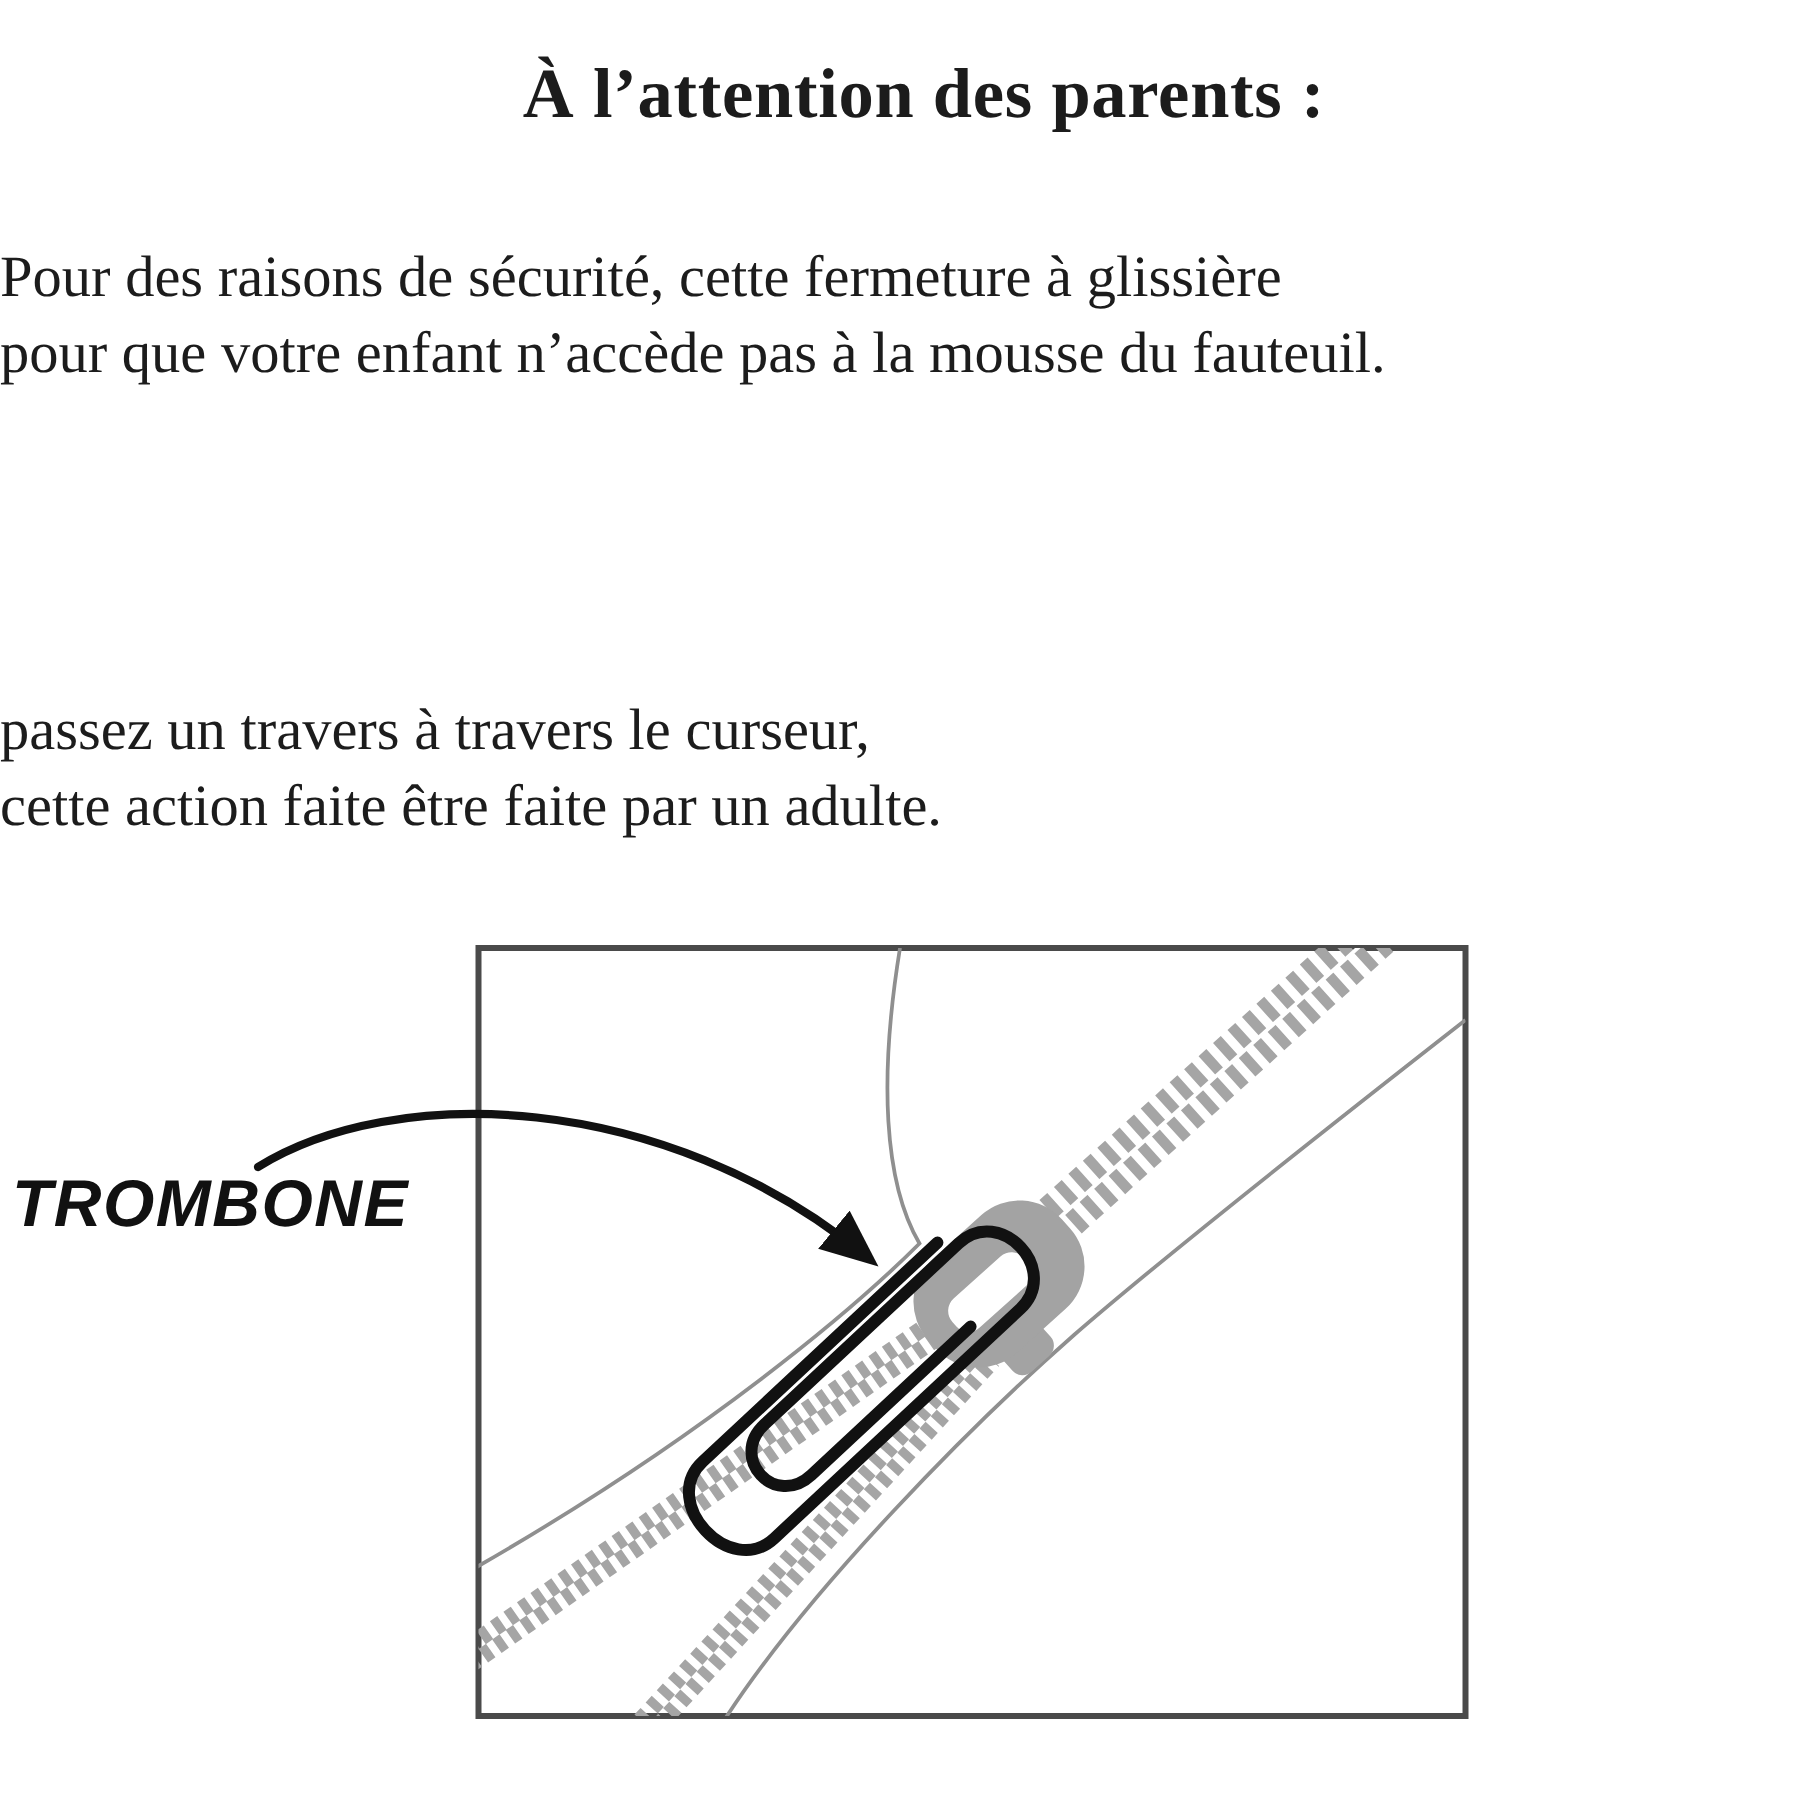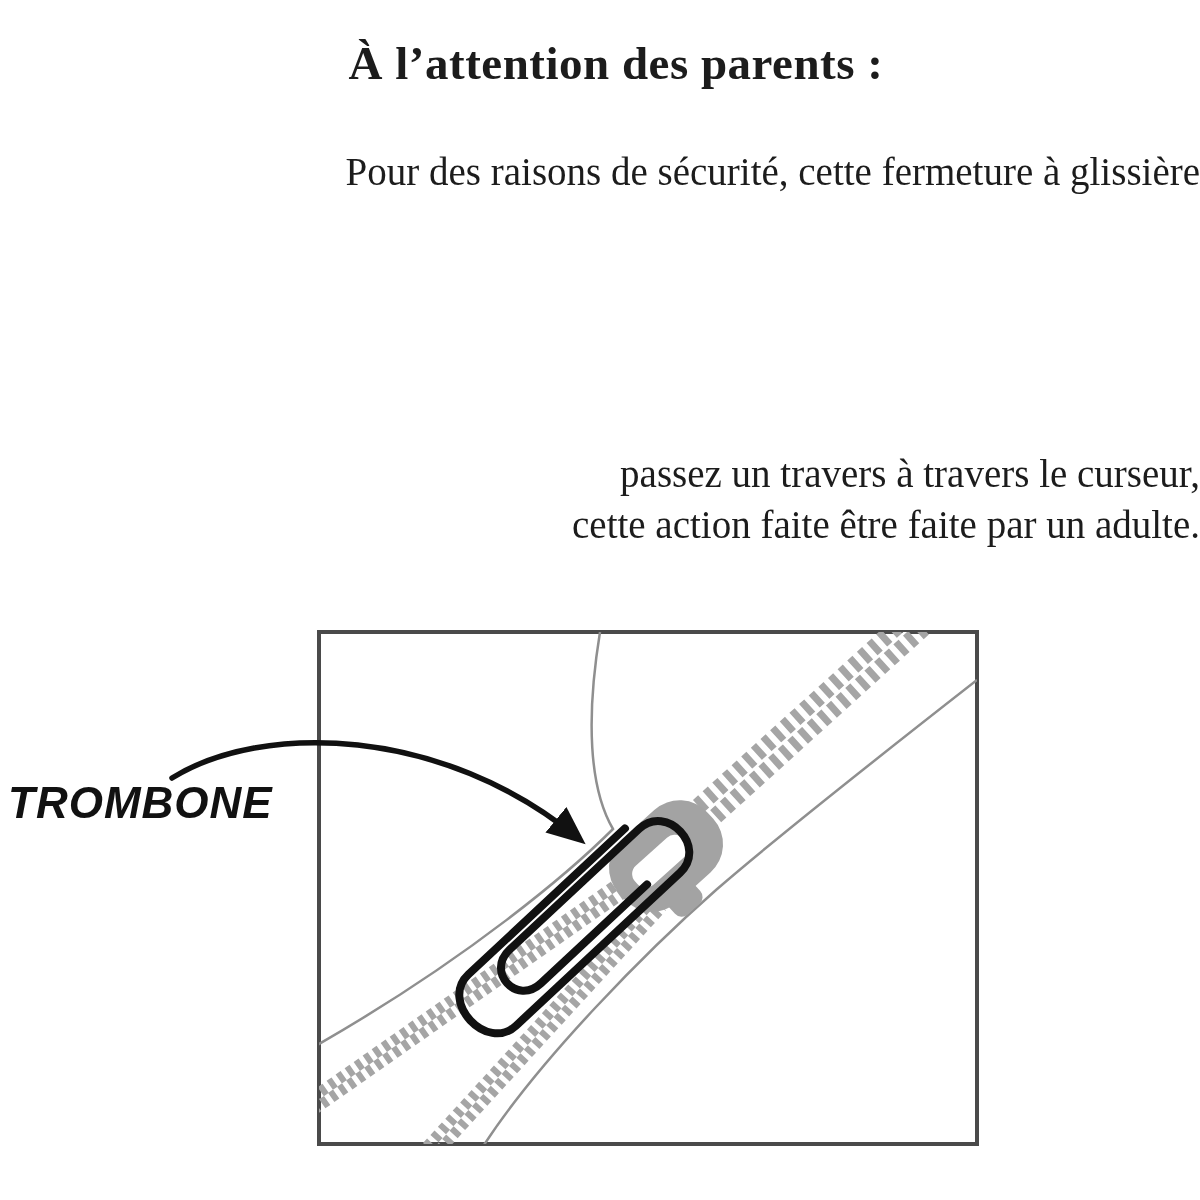--- a/index.html
+++ b/index.html
@@ -9,40 +9,41 @@
   html,body{margin:0;padding:0;}
   body{
     width:1200px;height:1200px;background:var(--paper);
     position:relative;overflow:hidden;
     font-family:"Liberation Serif", serif;color:var(--text);
   }
   .page-title{
     position:absolute;top:36px;left:0;width:1200px;
     text-align:center;font-size:47px;font-weight:700;letter-spacing:0.5px;margin-left:16px;
   }
-  .para{position:absolute;left:0;width:1200px;text-align:right;}
+  .para{position:absolute;left:0;width:1200px;text-align:left;margin-top:13px;}
   .para .line{font-size:39px;line-height:51px;white-space:nowrap;}
   .para-intro{top:146px;}
   .para-instruction{top:448px;}
   .figure{position:absolute;top:608px;left:0;width:1104px;height:580px;font-style:italic;}
   .figure svg{position:absolute;top:0;left:0;}
   .trombone-label{
     position:absolute;left:8px;top:170px;
     font-family:"Liberation Sans", sans-serif;
     font-size:44px;font-weight:700;letter-spacing:1px;color:var(--ink);
     white-space:nowrap;
   }
 </style>
 </head>
 <body>
 
 <div class="page-title">À l’attention des parents :</div>
 
 <div class="para para-intro">
   <div class="line">Pour des raisons de sécurité, cette fermeture à glissière</div>
+  <div class="line">pour que votre enfant n’accède pas à la mousse du fauteuil.</div>
 </div>
 
 <div class="para para-instruction">
   <div class="line">passez un travers à travers le curseur,</div>
   <div class="line">cette action faite être faite par un adulte.</div>
 </div>
 
 <div class="figure">
   <svg width="1200" height="580" viewBox="0 0 1200 580" aria-hidden="true">
     <defs>

